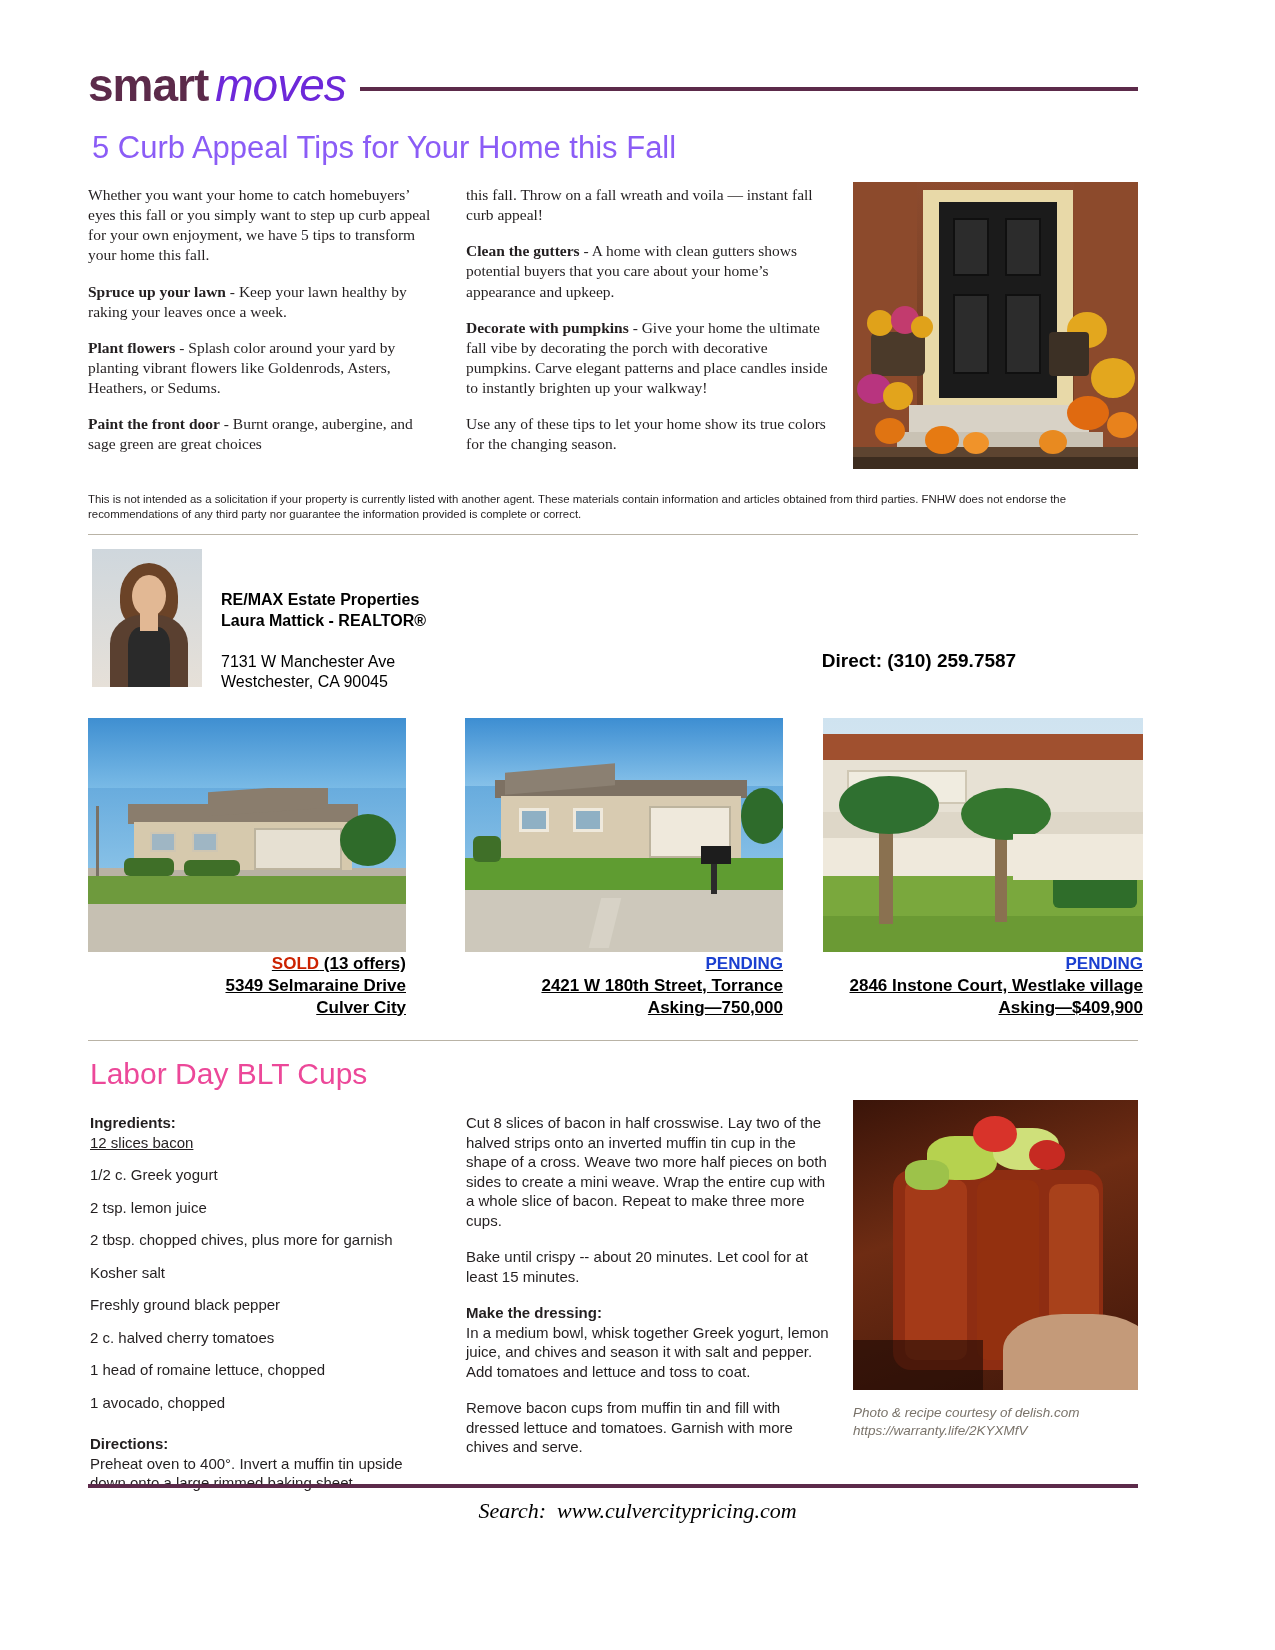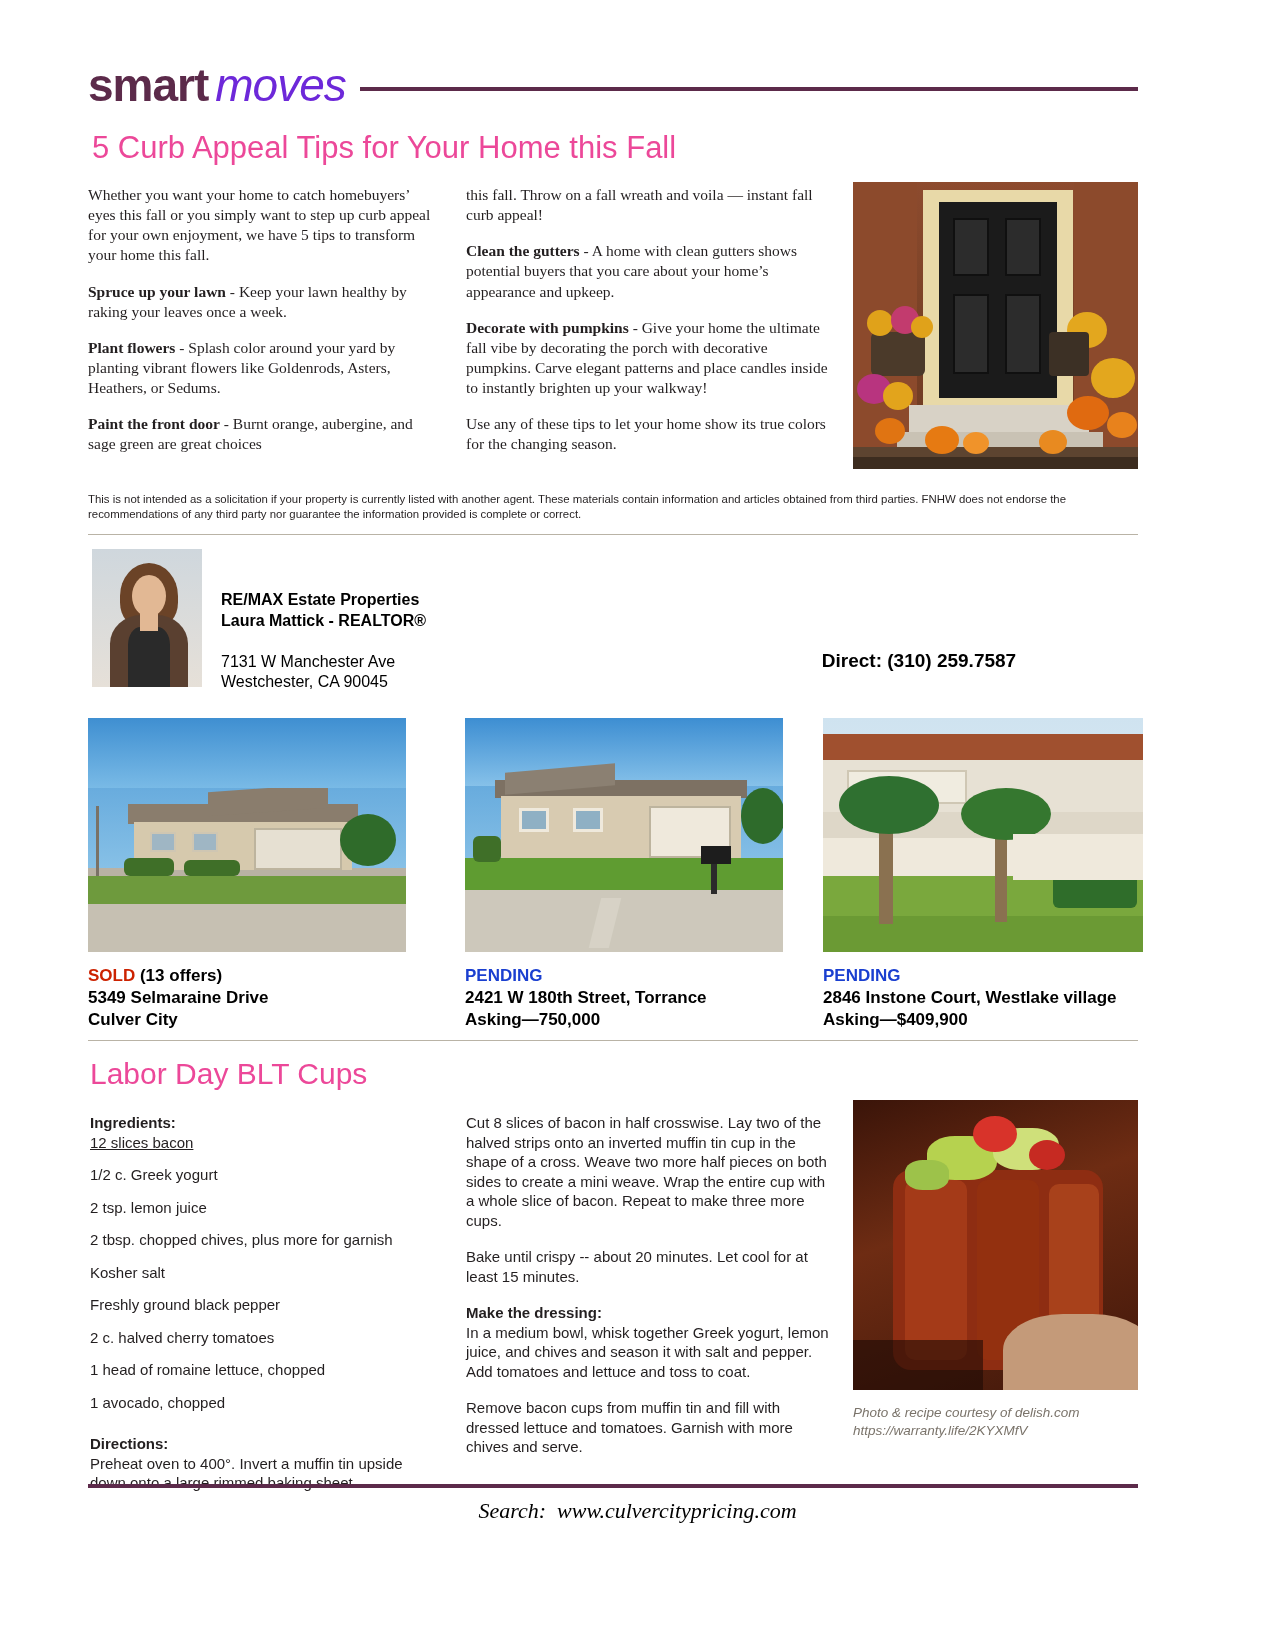--- a/index.html
+++ b/index.html
@@ -36,21 +36,21 @@
     font-family: "Liberation Sans", sans-serif;
   }
   .logo-rule {
     flex: 1; height: 4px; background: #5c2a4a; margin-left: 14px;
     margin-top: 8px;
   }
 
   
   .article-title {
     position: absolute; left: 92px; top: 130px;
-    font-size: 31px; color: #ec4899; font-weight: normal;
+    font-size: 31px; color: #8b5cf6; font-weight: normal;
     font-family: "Liberation Sans", sans-serif;
   }
   .col {
     position: absolute;
     font-size: 15.5px;
     line-height: 1.30;
     color: #231f20;
     font-family: Liberation Serif, serif;
   }
   .col p { margin: 0 0 16px 0; }
@@ -104,22 +104,22 @@
   
   .listing { position: absolute; top: 718px; width: 318px; }
   .listing-1 { left: 88px; }
   .listing-2 { left: 465px; }
   .listing-3 { left: 823px; width: 320px; }
   .listing-photo {
     width: 100%; height: 234px; overflow: hidden; background: #9fb7c9;
     position: relative;
   }
   .listing-caption {
-    text-align: left; margin-top: 13px;
-    font-size: 17px; font-weight: bold; line-height: 1.28; color: #000;
+    text-align: right; margin-top: 1px;
+    font-size: 17px; font-weight: bold; line-height: 1.28; color: #000; text-decoration: underline;
   }
   .status-sold { color: #cc2200; }
   .status-pending { color: #1a3fd0; }
 
   
   .recipe-title {
     position: absolute; left: 90px; top: 1057px;
     font-size: 30px; color: #ec4899; font-weight: normal;
   }
   .recipe-left {

